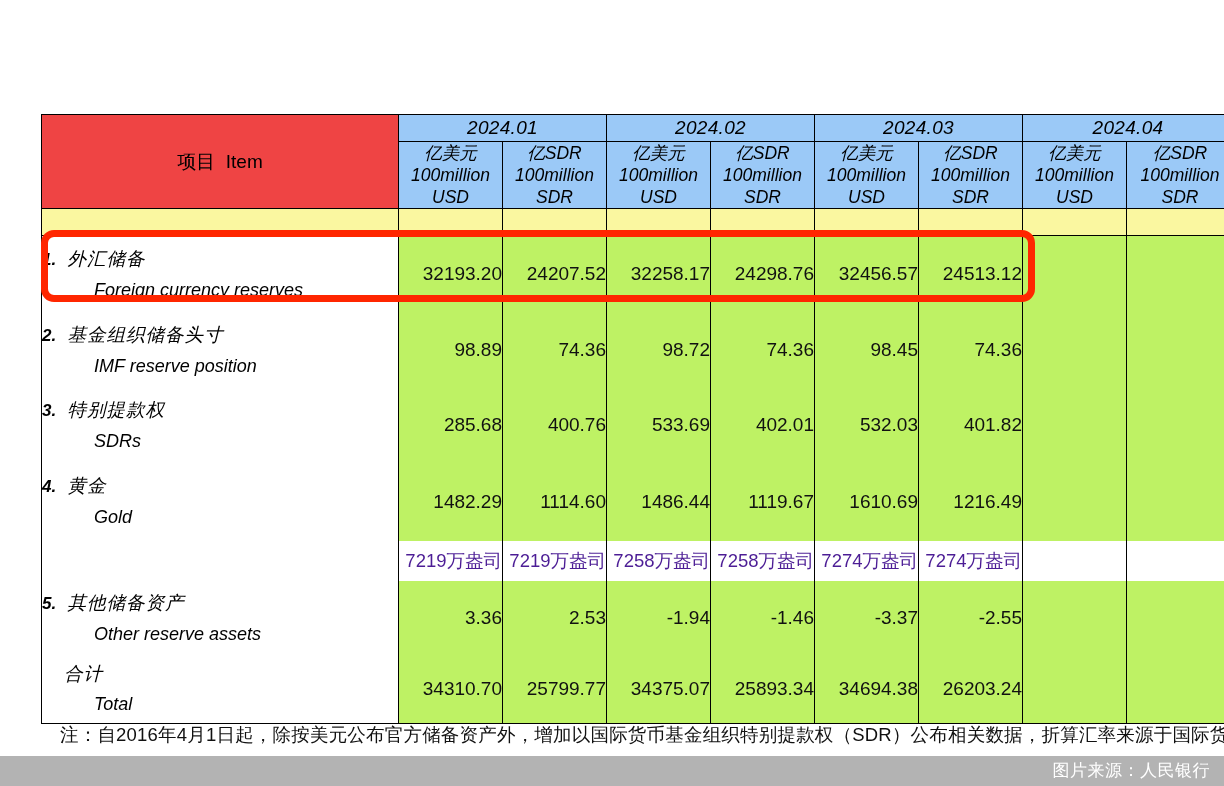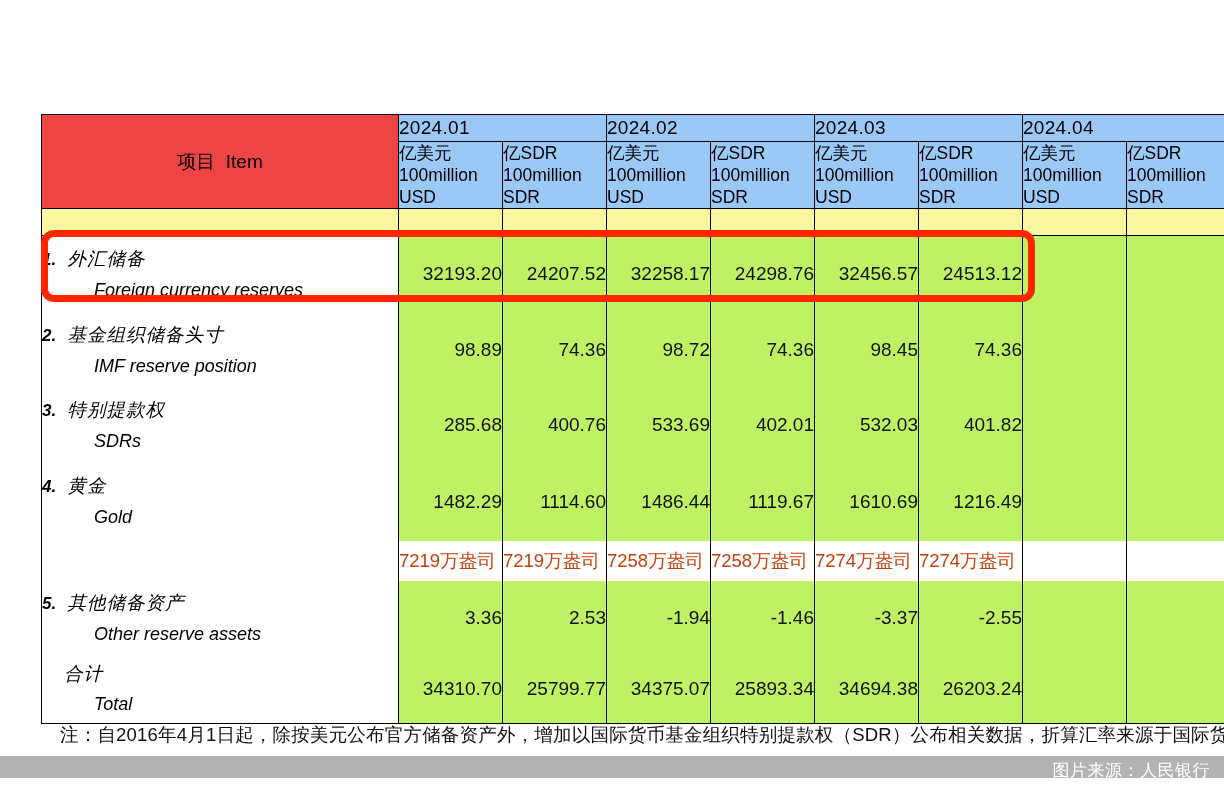--- a/index.html
+++ b/index.html
@@ -47,22 +47,23 @@
   }
 
   
   col.c-item   { width: 357px; }
   col.c-val    { width: 104px; }
   col.c-val-l  { width: 107px; }
 
   
   .hdr-blue {
     background: #9BC9F7;
-    text-align: left;
+    text-align: center;
     color: #000;
+    font-style: italic;
   }
   .hdr-period {
     font-size: 19px;
     height: 26px;
     line-height: 26px;
     letter-spacing: 0.3px;
   }
   .hdr-unit {
     font-size: 17.5px;
     line-height: 22px;
@@ -126,24 +127,24 @@
     padding: 0 10px 0 4px;
     font-size: 19px;
     color: #111;
     background: #bef264;
     border-top: none !important;
     border-bottom: none !important;
   }
   .val-cell.empty { }
 
   .oz-cell {
-    text-align: left;
+    text-align: right;
     padding: 0 2px;
     font-size: 18.5px;
-    color: #c2410c;
+    color: #4c1d95;
     background: #fff;
     border-top: none !important;
     border-bottom: none !important;
     white-space: nowrap;
   }
 
   .rowh-tall { height: 77px; }
   .rowh-std  { height: 75px; }
   .rowh-gold { height: 78px; }
   .rowh-oz   { height: 40px; }
@@ -181,21 +182,21 @@
     letter-spacing: 0.2px;
   }
   #footnote .lead { padding-left: 16px; }
 
   
   #watermark-bar {
     position: absolute;
     left: 0;
     top: 756px;
     width: 1224px;
-    height: 22px;
+    height: 30px;
     background: #B3B3B3;
   }
   #watermark-text {
     position: absolute;
     right: 14px;
     top: 0;
     height: 30px;
     line-height: 30px;
     color: #ffffff;
     font-size: 17px;

